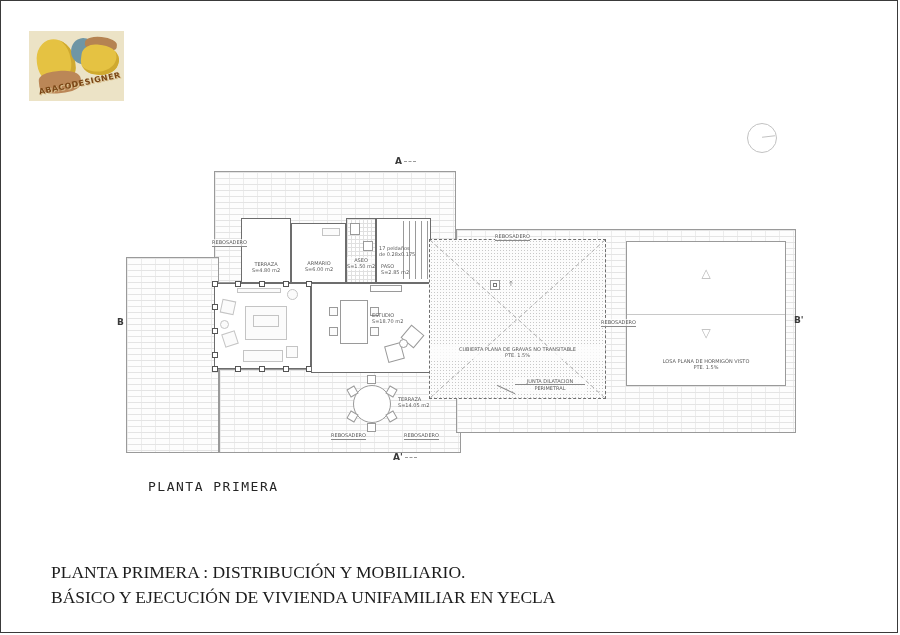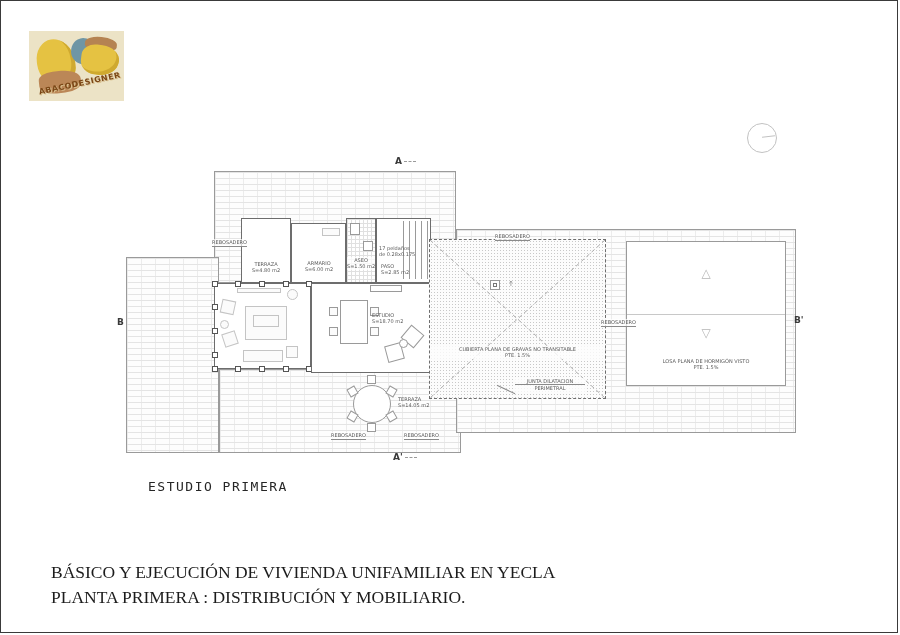--- a/index.html
+++ b/index.html
@@ -187,19 +187,19 @@
   <div class="reb" style="left:494px;top:232px">REBOSADERO</div>
   <div class="reb" style="left:600px;top:318px">REBOSADERO</div>
   <div class="reb" style="left:330px;top:431px">REBOSADERO</div>
   <div class="reb" style="left:403px;top:431px">REBOSADERO</div>
 
   <div class="marker" style="left:394px;top:155px"><span>A</span><span class="mdash"></span></div>
   <div class="marker" style="left:392px;top:451px"><span>A'</span><span class="mdash"></span></div>
   <div class="marker" style="left:116px;top:316px"><span>B</span></div>
   <div class="marker" style="left:793px;top:314px"><span>B'</span></div>
 
-  <div class="plan-caption">ESTUDIO PRIMERA</div>
+  <div class="plan-caption">PLANTA PRIMERA</div>
   <div class="title-block">
+    <div>PLANTA PRIMERA : DISTRIBUCIÓN Y MOBILIARIO.</div>
     <div>BÁSICO Y EJECUCIÓN DE VIVIENDA UNIFAMILIAR EN YECLA</div>
-    <div>PLANTA PRIMERA : DISTRIBUCIÓN Y MOBILIARIO.</div>
   </div>
 
 </div>
 
 </body></html>

